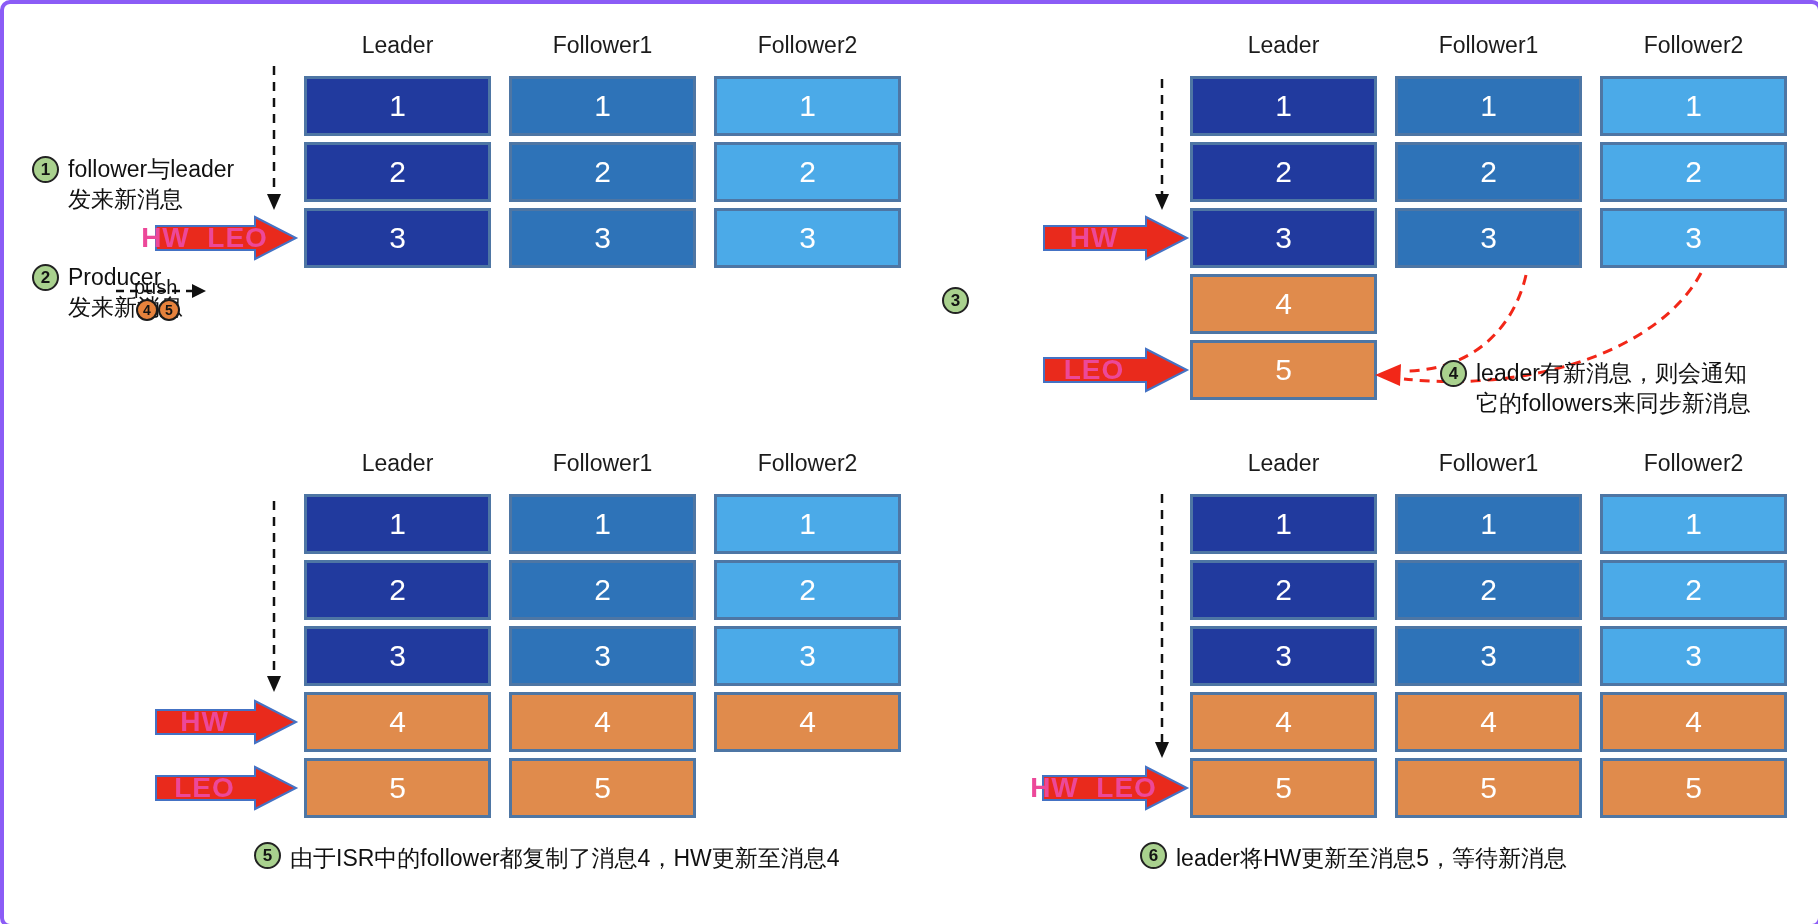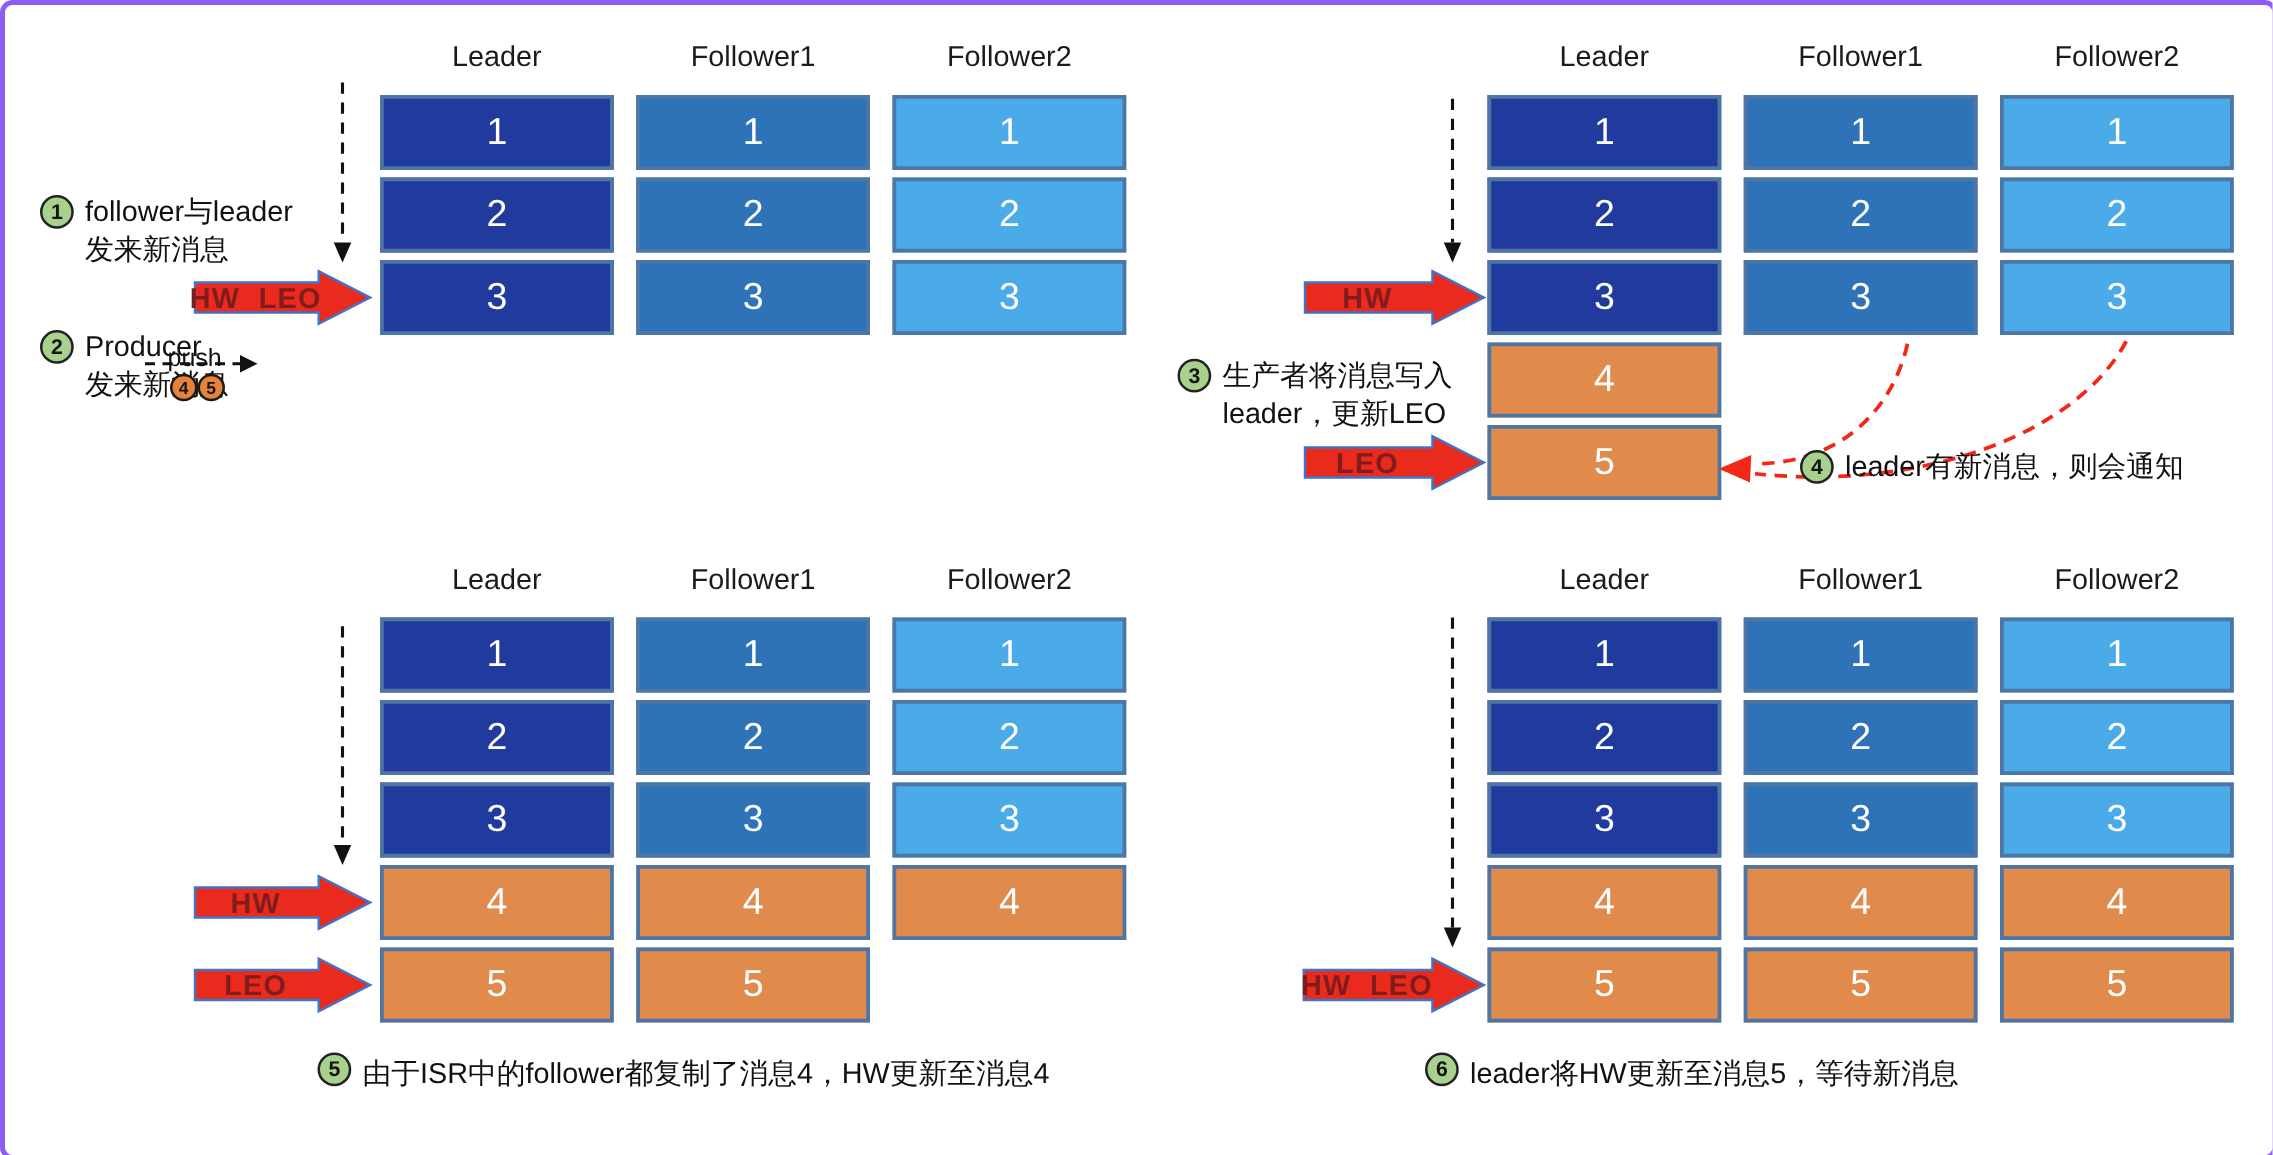--- a/index.html
+++ b/index.html
@@ -15,22 +15,22 @@
   .block{
     position:absolute;width:187px;height:60px;box-sizing:border-box;
     border:3px solid #4E76A4;color:#ffffff;font-size:30px;
     display:flex;align-items:center;justify-content:center;
   }
   .overlay{position:absolute;left:0;top:0;pointer-events:none;}
   .pointer{position:absolute;height:46px;}
   .pointer svg{position:absolute;left:0;top:0;}
   .pointer-label{
     position:absolute;left:0;top:0;height:46px;display:flex;
-    align-items:center;justify-content:center;color:#7f1d1d;
-    font-size:23px;font-weight:700;letter-spacing:1px;white-space:pre;
+    align-items:center;justify-content:center;color:#ec4899;
+    font-size:28px;font-weight:700;letter-spacing:1px;white-space:pre;
   }
   .note{position:absolute;display:flex;align-items:flex-start;white-space:nowrap;}
   .badge{
     flex:0 0 auto;width:27px;height:27px;border-radius:50%;
     background:#A9D18E;border:2px solid #222222;box-sizing:border-box;
     display:flex;align-items:center;justify-content:center;
     font-size:17px;font-weight:600;color:#141414;margin-right:9px;margin-top:2px;
   }
   .note-lines{font-size:23px;color:#111111;}
   .note-lines .ln{line-height:30px;}
@@ -190,30 +190,27 @@
       <div class="ln">Producer</div>
       <div class="ln">发来新消息</div>
     </div>
   </div>
   <div class="push-label" style="left:130px;top:272px">push</div>
   <div class="msg-badge" style="left:132px;top:295px">4</div>
   <div class="msg-badge" style="left:154px;top:295px">5</div>
 
   <div class="note" style="left:938px;top:281px">
     <span class="badge">3</span>
-    <div class="note-lines">
-      <div class="ln">生产者将消息写入</div>
-      <div class="ln">leader，更新LEO</div>
-    </div>
   </div>
 
   <div class="note" style="left:1436px;top:354px">
     <span class="badge">4</span>
     <div class="note-lines">
       <div class="ln">leader有新消息，则会通知</div>
+      <div class="ln">它的followers来同步新消息</div>
     </div>
   </div>
 
   <div class="note caption" style="left:250px;top:836px">
     <span class="badge">5</span>
     <div class="note-lines">
       <div class="ln">由于ISR中的follower都复制了消息4，HW更新至消息4</div>
     </div>
   </div>
 

